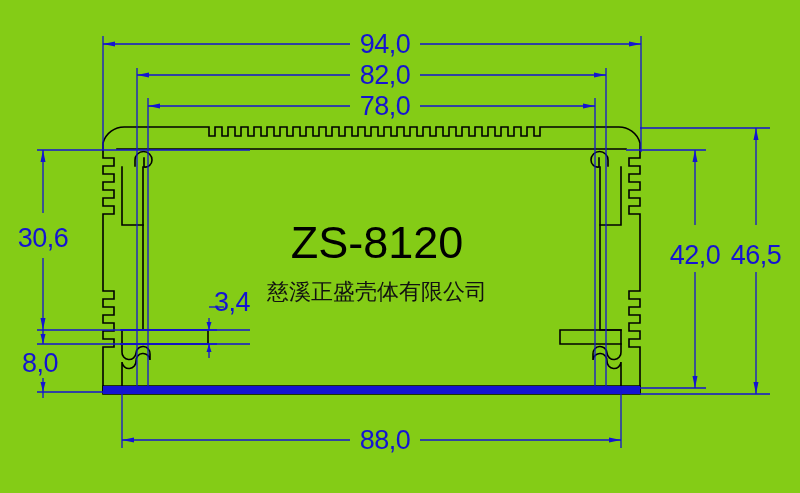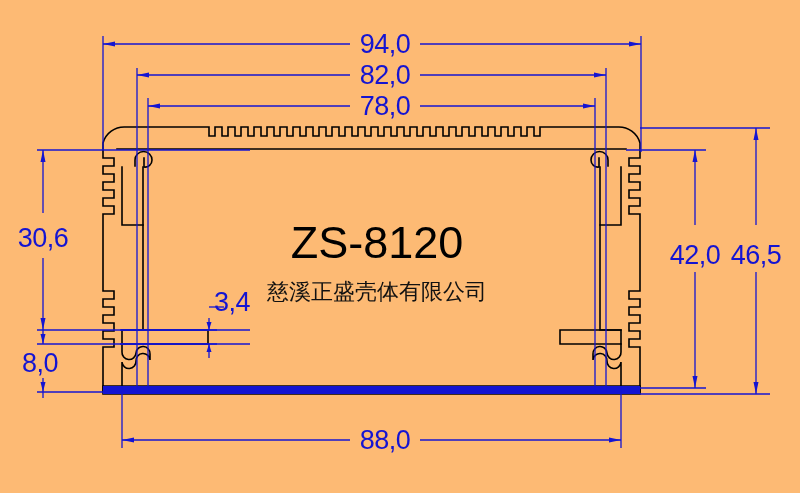--- a/index.html
+++ b/index.html
@@ -7,21 +7,21 @@
     padding: 0;
     background: #ffffff;
   }
   body {
     font-family: "Liberation Sans", sans-serif;
   }
   #drawing-root {
     position: relative;
     width: 800px;
     height: 493px;
-    background: #fdba74;
+    background: #84cc16;
     overflow: hidden;
   }
   svg#cad {
     position: absolute;
     left: 0;
     top: 0;
     width: 800px;
     height: 493px;
     display: block;
   }

